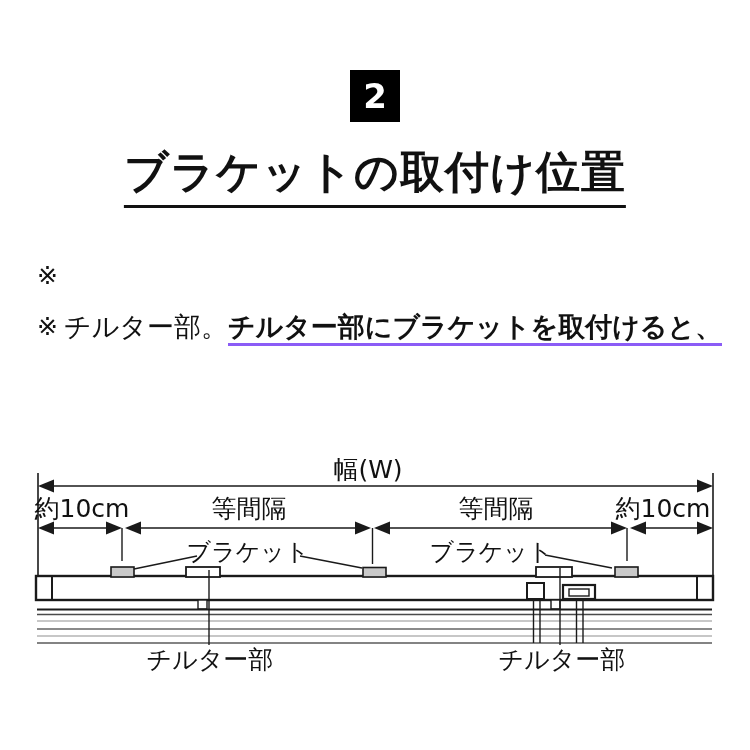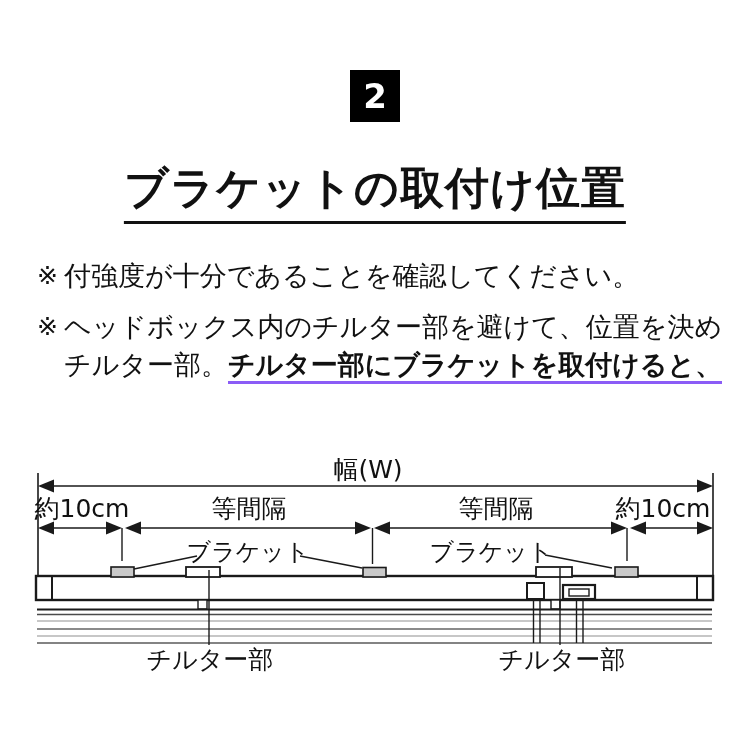--- a/index.html
+++ b/index.html
@@ -10,21 +10,21 @@
 
   
   .step-badge {
     position:absolute; left:350px; top:70px; width:50px; height:52px;
     background:#000; color:#fff; font-size:34px; font-weight:700;
     display:flex; align-items:center; justify-content:center;
   }
 
   
   .page-title {
-    position:absolute; top:162px; left:50%; transform:translateX(-50%);
+    position:absolute; top:146px; left:50%; transform:translateX(-50%);
     font-size:44px; font-weight:700; letter-spacing:1px; white-space:nowrap;
     line-height:52px; padding-bottom:7px; border-bottom:3px solid #111; color:#111;
   }
 
   
   .notes { position:absolute; left:37px; top:257px; width:695px; font-size:27px; line-height:38px; color:#111; }
   .note { display:flex; }
   .note + .note { margin-top:13px; }
   .note-marker { width:27px; flex:0 0 27px; font-size:25px; }
   .note-body { flex:1; }
@@ -46,27 +46,25 @@
   <div class="step-badge">
     <span>2</span>
   </div>
 
   <h1 class="page-title">ブラケットの取付け位置</h1>
 
   <div class="notes">
     <div class="note">
       <span class="note-marker">※</span>
       <span class="note-body">
-        <span class="note-line">付強度が十分であることを確認してください。</span>
       </span>
     </div>
     <div class="note">
       <span class="note-marker">※</span>
       <span class="note-body">
-        <span class="note-line">ヘッドボックス内のチルター部を避けて、位置を決め</span>
         <span class="note-line"><span>チルター部。</span><span class="em-underline">チルター部にブラケットを取付けると、</span></span>
       </span>
     </div>
   </div>
 
   <svg class="diagram" viewBox="0 0 750 235">
 
     <line x1="38" y1="25" x2="38" y2="129" stroke="#1a1a1a" stroke-width="1.6"></line>
     <line x1="713" y1="25" x2="713" y2="129" stroke="#1a1a1a" stroke-width="1.6"></line>
 

